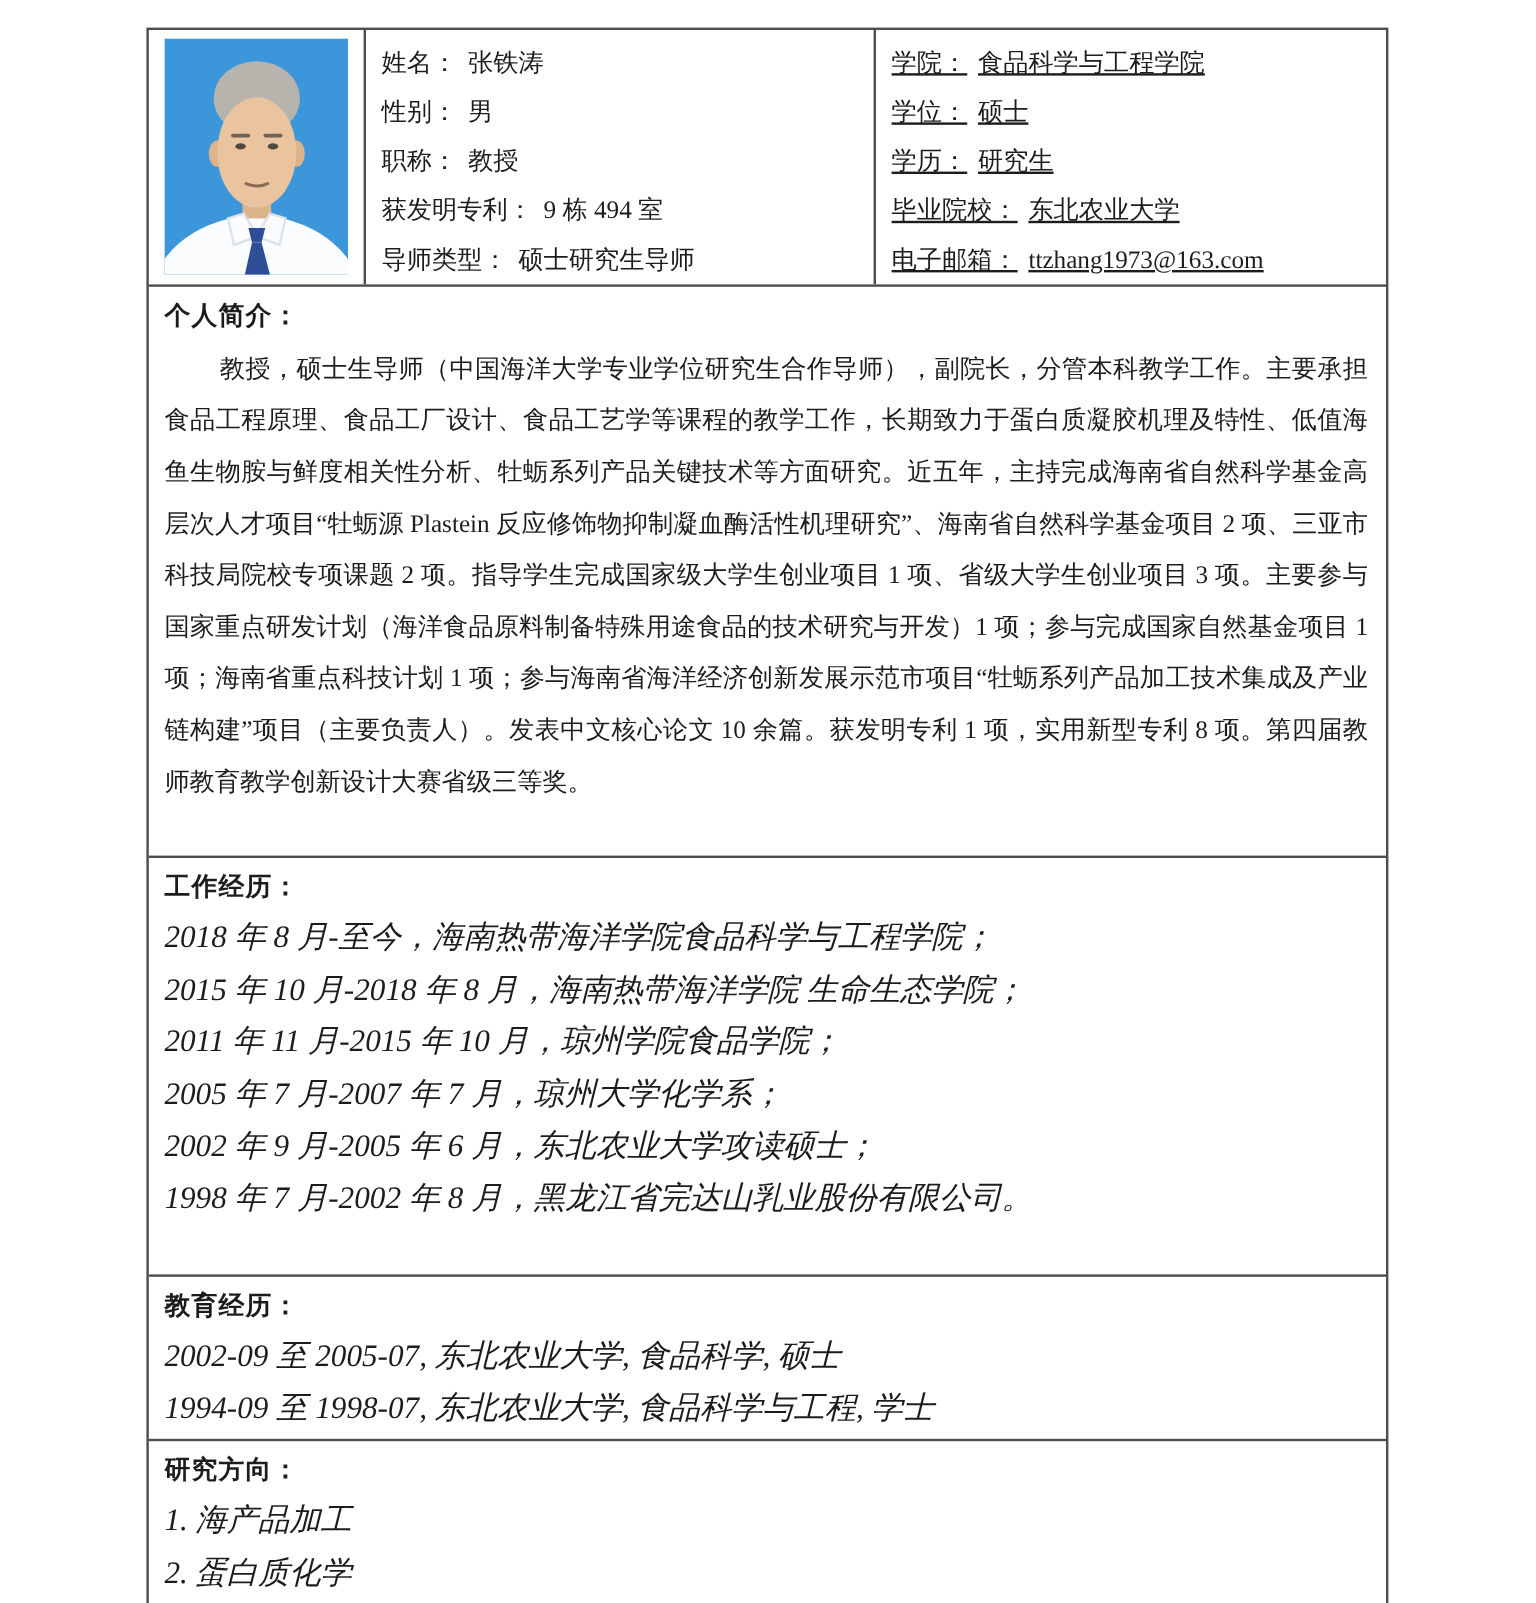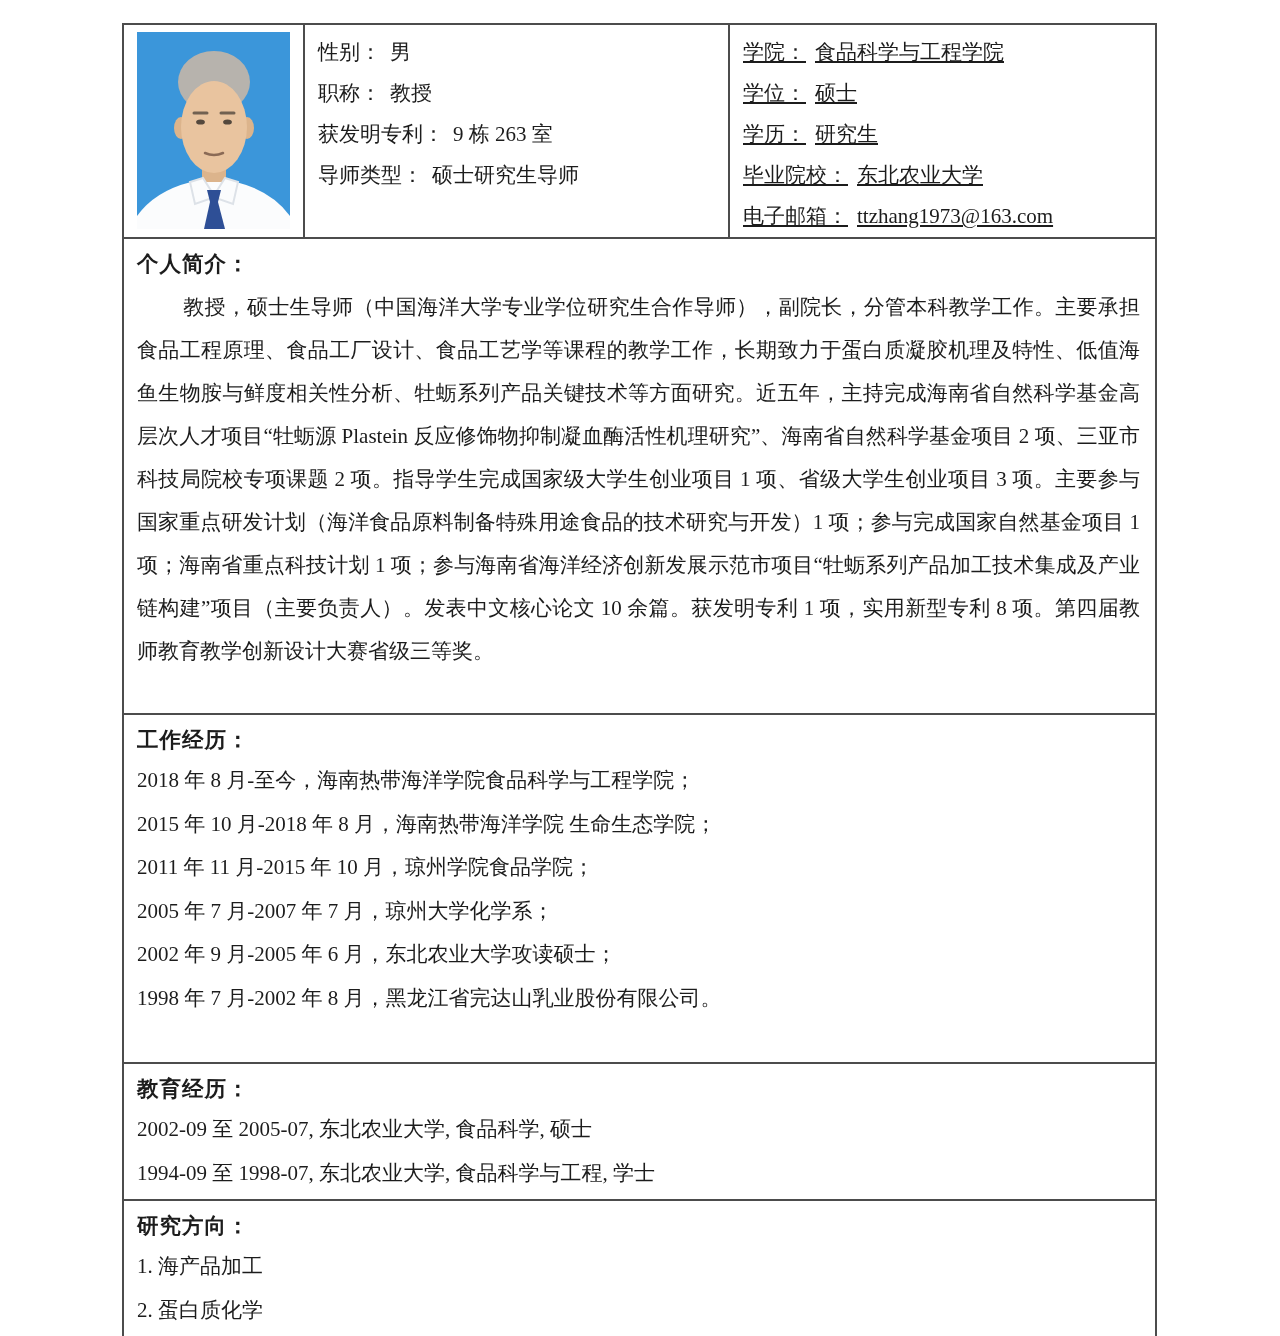--- a/index.html
+++ b/index.html
@@ -68,23 +68,24 @@
   .sec-research { min-height: 171px; }
   .intro-paragraph {
     font-size: 21px;
     line-height: 43px;
     text-align: justify;
     text-indent: 2.2em;
     margin-top: 3px;
     padding-right: 2px;
   }
   .line-item {
-    font-size: 21px;
+    font-size: 26px;
     line-height: 43.5px;
     white-space: nowrap;
+    font-style: italic;
   }
 </style>
 </head>
 <body>
 
 <div class="page">
   <div class="profile-table">
 
     <div class="header-row">
 
@@ -120,27 +121,30 @@
             <g>
               <polygon points="70,158 84,158 81,170 73,170" fill="#2e4f96"></polygon>
               <polygon points="73,170 81,170 88,197 67,197" fill="#2e4f96"></polygon>
             </g>
           </svg>
         </div>
       </div>
 
       <div class="info-cell left">
         <div class="field-line">
+          <span>姓名：</span><span class="field-value">张铁涛</span>
+        </div>
+        <div class="field-line">
           <span>性别：</span><span class="field-value">男</span>
         </div>
         <div class="field-line">
           <span>职称：</span><span class="field-value">教授</span>
         </div>
         <div class="field-line">
-          <span>获发明专利：</span><span class="field-value">9 栋 263 室</span>
+          <span>获发明专利：</span><span class="field-value">9 栋 494 室</span>
         </div>
         <div class="field-line">
           <span>导师类型：</span><span class="field-value">硕士研究生导师</span>
         </div>
       </div>
 
       <div class="info-cell right">
         <div class="field-line">
           <span>学院：</span><span class="field-value">食品科学与工程学院</span>
         </div>

